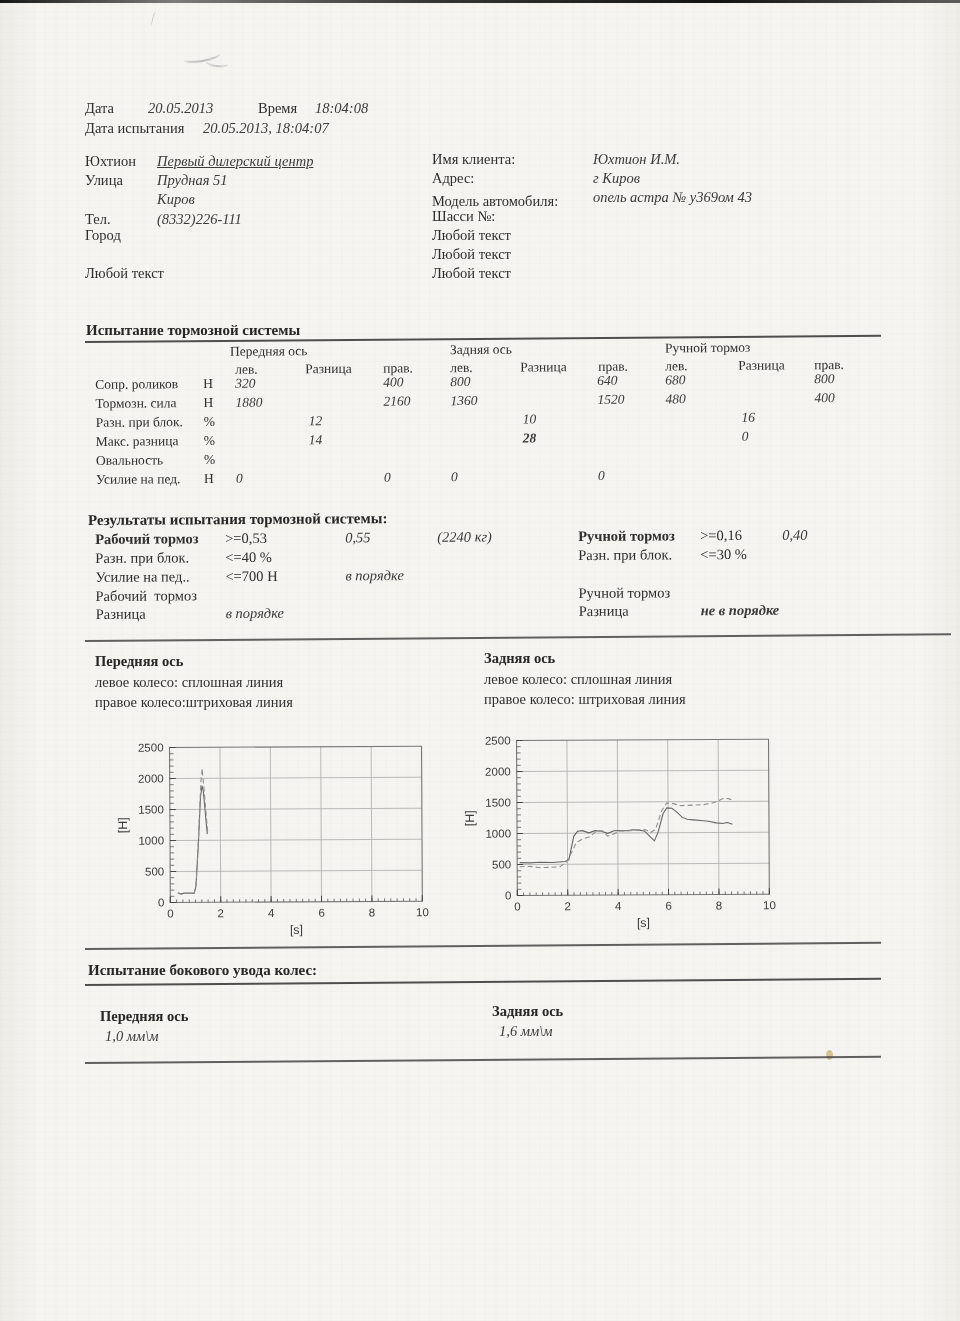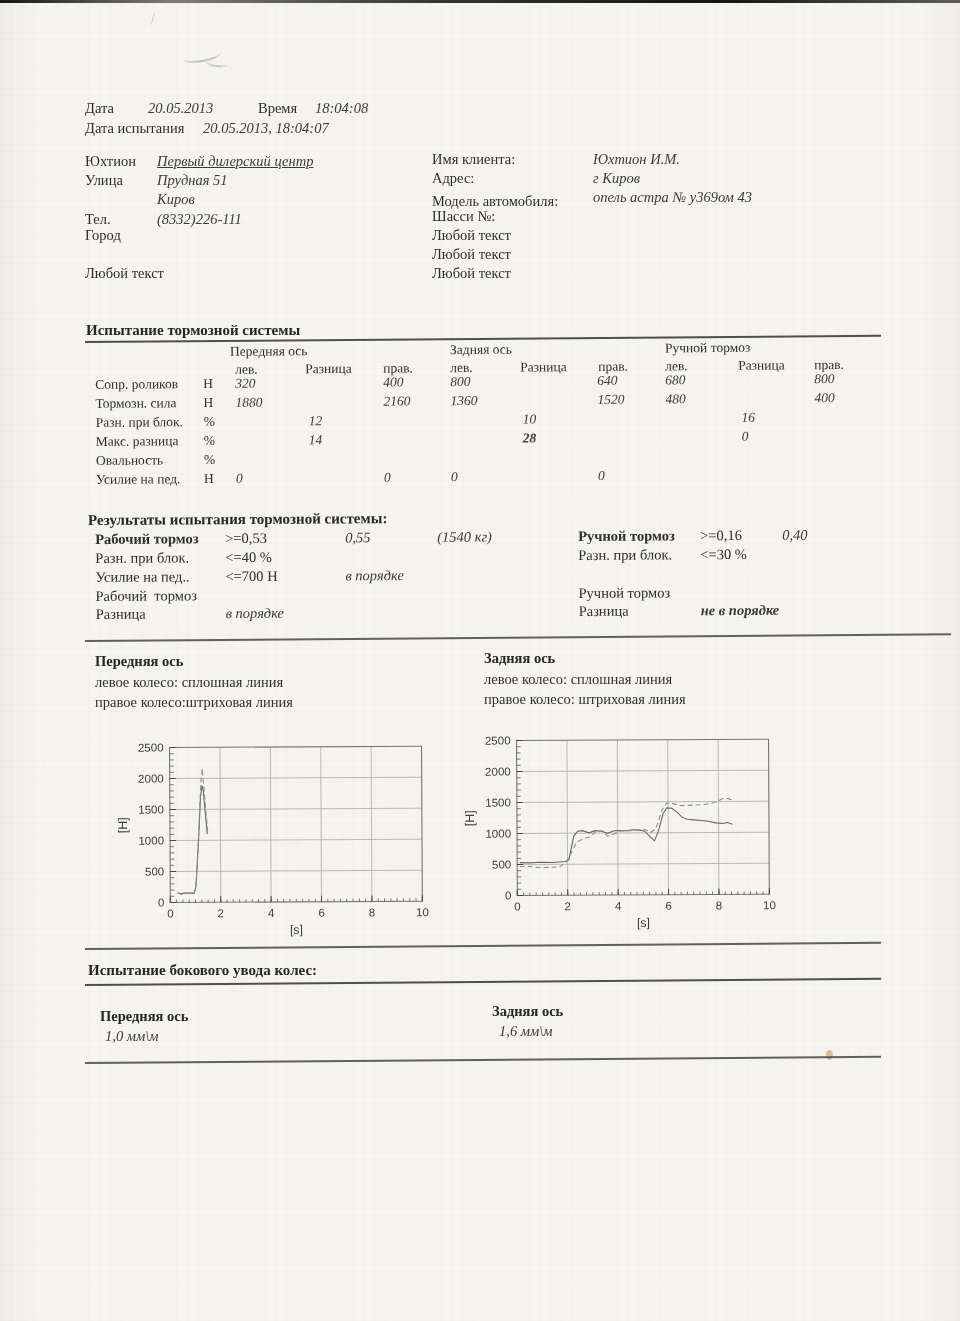--- a/index.html
+++ b/index.html
@@ -147,21 +147,21 @@
           <span class="val" style="left: 512px;">0</span>
         </div>
       </div>
   </div>
 
   <div class="results-wrap">
     <span class="b" style="left:3px;top:0;font-size:15px;color:#262626;">Результаты испытания тормозной системы:</span>
     <span class="b" style="left:10px;top:19px;">Рабочий тормоз</span>
     <span class="lbl" style="left:140px;top:19px;">&gt;=0,53</span>
     <span class="val" style="left:260px;top:19px;">0,55</span>
-    <span class="val" style="left:352px;top:19px;">(1540 кг)</span>
+    <span class="val" style="left:352px;top:19px;">(2240 кг)</span>
     <span class="lbl" style="left:10px;top:38px;">Разн. при блок.</span>
     <span class="lbl" style="left:140px;top:38px;">&lt;=40 %</span>
     <span class="lbl" style="left:10px;top:57px;">Усилие на пед..</span>
     <span class="lbl" style="left:140px;top:57px;">&lt;=700 Н</span>
     <span class="val" style="left:260px;top:57px;">в порядке</span>
     <span class="lbl" style="left:10px;top:76px;">Рабочий  тормоз</span>
     <span class="lbl" style="left:10px;top:94px;">Разница</span>
     <span class="val" style="left:140px;top:94px;">в порядке</span>
     <span class="b" style="left:493px;top:19px;">Ручной тормоз</span>
     <span class="lbl" style="left:615px;top:19px;">&gt;=0,16</span>

